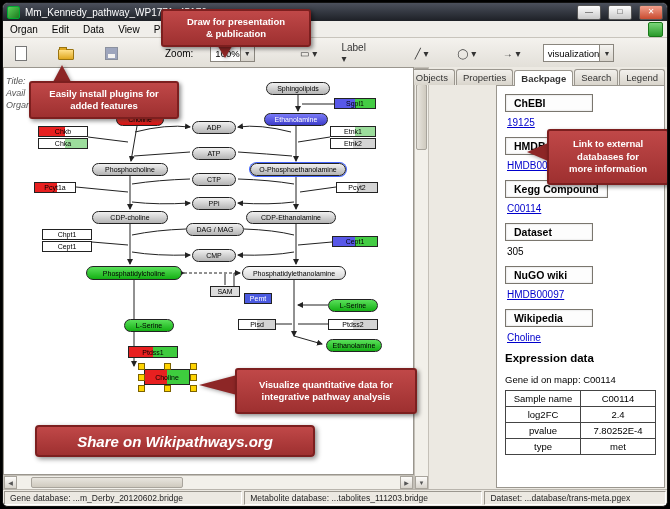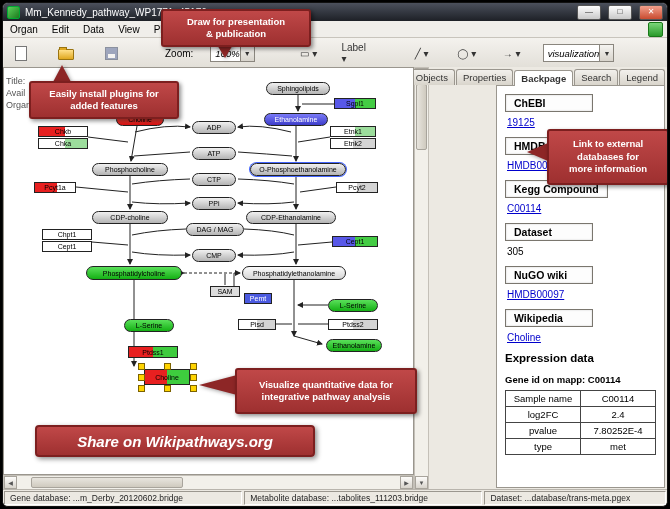--- a/index.html
+++ b/index.html
@@ -24,21 +24,21 @@
     display:flex;align-items:center;padding:0 4px;gap:17px;font-size:10px;}
   .tbtn{height:20px;min-width:20px;display:flex;align-items:center;justify-content:center;
     border:1px solid transparent;border-radius:2px;padding:0 3px;font-size:10px;color:#333;}
   .tsep{width:1px;height:18px;background:#b9b5ad;margin:0 3px;}
   .icon-page{width:10px;height:13px;background:#fff;border:1px solid #777;}
   .icon-folder{width:14px;height:9px;background:linear-gradient(#ffe08a,#e0a81f);border:1px solid #9a7410;border-radius:1px;margin-top:3px;position:relative;}
   .icon-folder::before{content:"";position:absolute;top:-3px;left:0;width:6px;height:2px;background:#e0a81f;border:1px solid #9a7410;border-bottom:none;}
   .icon-disk{width:11px;height:11px;background:#5f6f9e;border:1px solid #3c4866;position:relative;opacity:.55;}
   .icon-disk::before{content:"";position:absolute;left:2px;bottom:1px;width:7px;height:4px;background:#fff;}
   .combo{height:16px;background:#fff;border:1px solid #8a867e;display:flex;align-items:center;
-    font-size:9.5px;padding-left:4px;font-style:italic;}
+    font-size:9.5px;padding-left:4px;}
   .combo .arrow{width:13px;height:100%;margin-left:auto;background:linear-gradient(#f5f4f1,#d8d4cc);
     border-left:1px solid #8a867e;font-size:7px;display:flex;align-items:center;justify-content:center;color:#333;}
   .zoom-combo{width:58px;}
   .vis-combo{width:116px;margin-left:auto;margin-right:118px;}
   
   .main{position:absolute;top:64px;left:0;right:0;bottom:16px;display:flex;}
   .canvas-col{flex:1;display:flex;flex-direction:column;min-width:0;}
   .canvas{flex:1;position:relative;background:#fff;border:1px solid #9a968e;overflow:hidden;}
   .scroll-h{height:13px;background:#f2f0ea;border:1px solid #c4c0b8;display:flex;align-items:center;}
   .scroll-v{width:13px;background:#f2f0ea;border:1px solid #c4c0b8;display:flex;flex-direction:column;align-items:center;}
@@ -53,21 +53,21 @@
   .tab{padding:2px 6px;background:linear-gradient(#f2f0ec,#d9d5cc);border:1px solid #9a968e;border-bottom:none;
     border-radius:3px 3px 0 0;color:#333;}
   .tab.active{background:#fff;font-weight:bold;position:relative;top:1px;}
   .panel-content{flex:1;margin:0 2px 2px 2px;background:#fff;border:1px solid #9a968e;padding:8px 8px 4px 8px;
     overflow:hidden;font-size:10px;}
   .sect-header{display:inline-block;border:1px solid #7a766e;background:#fdfdfd;box-shadow:inset 0 0 2px #ccc;
     padding:2px 8px;font-weight:bold;font-size:10.5px;min-width:70px;margin-bottom:5px;}
   .sect-value{margin:0 0 9px 2px;}
   a.bp-link{color:#0000cc;text-decoration:underline;cursor:pointer;}
   .exp-title{font-weight:bold;font-size:11.5px;margin:4px 0 10px 0;}
-  .geneid{font-weight:bold;font-size:9.5px;margin-bottom:5px;}
+  .geneid{font-weight:normal;font-size:9.5px;margin-bottom:5px;}
   table.exp{border-collapse:collapse;font-size:9.5px;}
   table.exp td{border:1px solid #444;padding:2px 7px;text-align:center;min-width:60px;}
   
   .statusbar{position:absolute;left:0;right:0;bottom:0;height:16px;background:#ece9e2;border-top:1px solid #b8b4ac;
     display:flex;font-size:8.5px;color:#222;align-items:stretch;}
   .statusseg{border:1px solid;border-color:#9b978f #fff #fff #9b978f;margin:1px;padding:1px 5px;white-space:nowrap;overflow:hidden;}
   
   .pathway{position:absolute;left:0;top:4px;width:415px;height:400px;}
   .node{position:absolute;box-sizing:border-box;border:1px solid #222;font-size:7px;line-height:1;
     display:flex;align-items:center;justify-content:center;white-space:nowrap;overflow:hidden;color:#000;background:#fff;}
@@ -80,21 +80,21 @@
   .greenp{background:linear-gradient(#5ae05a,#14b014);}
   .split-bluegreen{background:linear-gradient(to right,#5858e8 0%,#5858e8 50%,#44cc44 50%,#44cc44 100%);}
   .split-redwhite{background:linear-gradient(to right,#e82020 0%,#e82020 55%,#ffffff 55%,#ffffff 100%);}
   .split-redgreen{background:linear-gradient(to right,#e82020 0%,#e82020 50%,#3ecc3e 50%,#3ecc3e 100%);}
   .split-whitegreen{background:linear-gradient(to right,#ffffff 0%,#ffffff 55%,#9cdd9c 55%,#9cdd9c 100%);}
   .split-whitegray{background:linear-gradient(to right,#ffffff 0%,#ffffff 50%,#d4d4d4 50%,#d4d4d4 100%);}
   .graybox{background:#ddd;}
   .pemtblue{background:#4b5ae0;color:#fff;}
   .hlblue{box-shadow:0 0 0 1px #4466ff;}
   .handle{position:absolute;width:5px;height:5px;background:#ffd400;border:1px solid #7c6200;}
-  .canvas-info{position:absolute;left:2px;color:#555;font-size:9px;}
+  .canvas-info{position:absolute;left:2px;color:#555;font-size:9px;font-style:italic;}
   
   .callout{position:absolute;background:linear-gradient(#c04848,#9e3030);border:2px solid #7c1f1f;
     border-radius:3px;color:#fff;font-weight:bold;font-size:9.5px;text-align:center;z-index:60;
     display:flex;align-items:center;justify-content:center;white-space:pre-line;line-height:1.3;
     box-shadow:2px 2px 4px rgba(0,0,0,.45);}
   .ptr{position:absolute;width:0;height:0;z-index:59;filter:drop-shadow(1px 1px 2px rgba(0,0,0,.4));}
   .share{position:absolute;z-index:60;background:linear-gradient(#c04848,#9e3030);border:2px solid #7c1f1f;
     border-radius:4px;color:#fff;font-style:italic;font-weight:bold;font-size:15px;
     display:flex;align-items:center;justify-content:center;box-shadow:2px 2px 5px rgba(0,0,0,.45);}
 </style>

